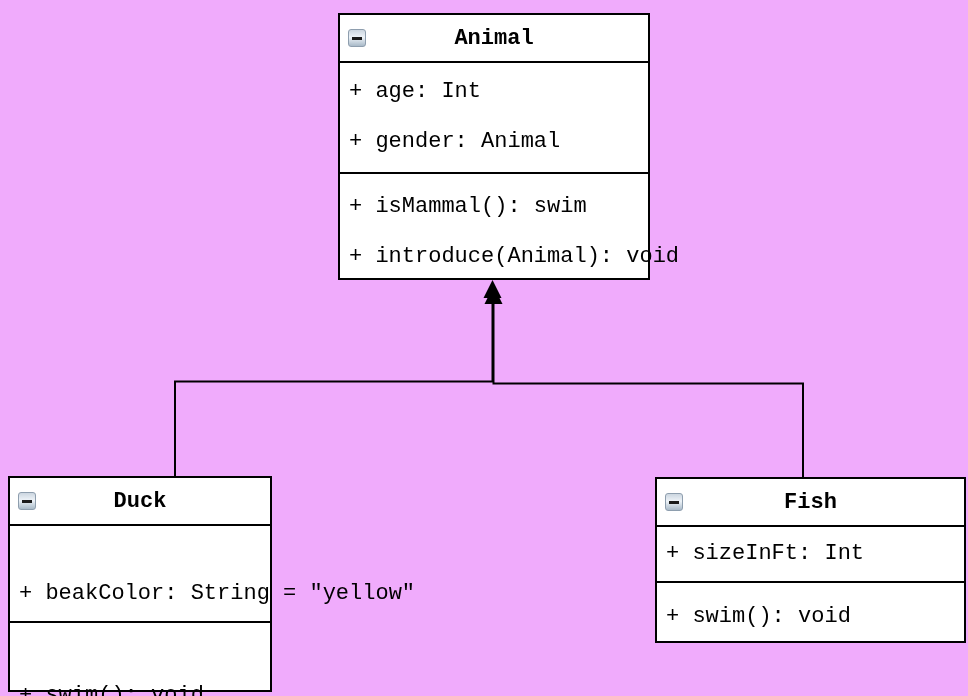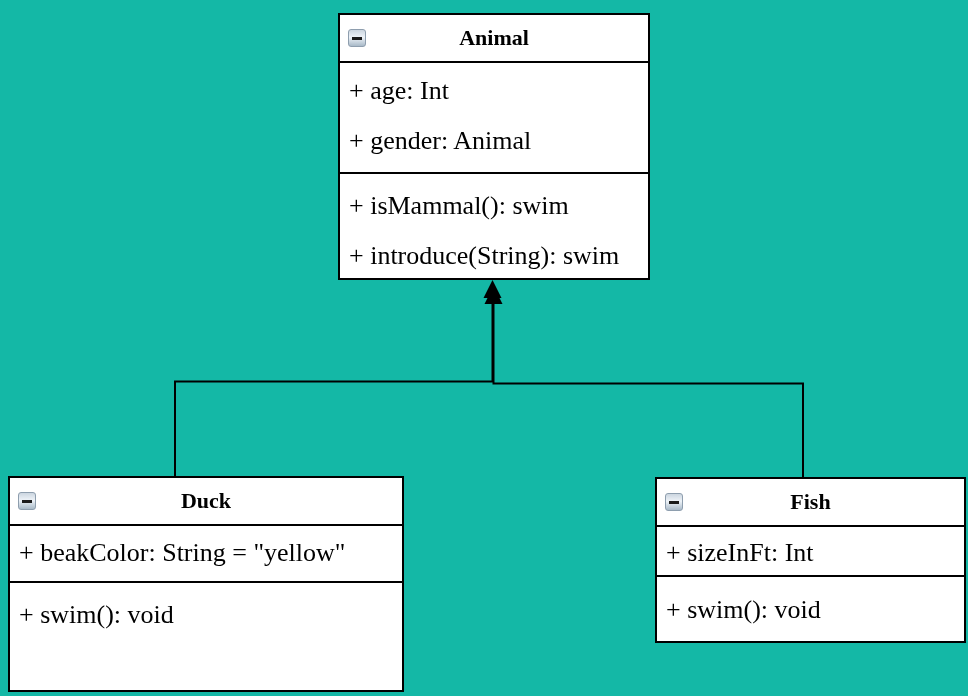--- a/index.html
+++ b/index.html
@@ -1,21 +1,21 @@
 <!DOCTYPE html>
 <html><head>
 <meta charset="utf-8">
 <style>
   html, body { margin: 0; padding: 0; background: #ffffff; }
   #canvas {
     position: relative;
     width: 968px;
     height: 696px;
-    background: #14b8a6;
-    font-family: Liberation Serif, serif;
+    background: #f0abfc;
+    font-family: Liberation Mono, monospace;
     color: #000000;
     overflow: hidden;
   }
   #connector-layer {
     position: absolute;
     left: 0; top: 0;
     width: 968px; height: 696px;
     pointer-events: none;
   }
   .uml-class {
@@ -64,33 +64,33 @@
   }
   .uml-section {
     box-sizing: border-box;
   }
   .uml-attrs { border-bottom: 2px solid #000000; flex: 0 0 auto; }
   .uml-methods { flex: 1 1 auto; }
   .attrs-animal   { height: 111px; padding-top: 3px; }
   .methods-animal { padding-top: 7px; }
   .attrs-duck     { height: 57px;  padding-top: 2px; }
   .methods-duck   { padding-top: 7px; }
-  .attrs-fish     { height: 50px;  padding-top: 1px; }
+  .attrs-fish     { height: 56px;  padding-top: 1px; }
   .methods-fish   { padding-top: 8px; }
   .uml-row {
     height: 50px;
     display: flex;
     align-items: center;
     padding-left: 9px;
-    font-size: 26px;
+    font-size: 22px;
     white-space: nowrap;
   }
   
   #class-animal { left: 338px; top: 13px;  width: 312px; height: 267px; }
-  #class-duck   { left: 8px;   top: 476px; width: 396px; height: 216px; }
+  #class-duck   { left: 8px;   top: 476px; width: 264px; height: 216px; gap: 40px; }
   #class-fish   { left: 655px; top: 477px; width: 311px; height: 166px; }
 </style>
 </head>
 <body>
 
 <div id="canvas">
 
   <svg id="connector-layer" viewBox="0 0 968 696">
     <g>
       <polyline points="175,477 175,381.5 492.5,381.5 492.5,294" fill="none" stroke="#000000" stroke-width="2"></polyline>
@@ -108,21 +108,21 @@
         <span class="minus-bar"></span>
       </span>
       <span class="uml-title">Animal</span>
     </div>
     <div class="uml-section uml-attrs attrs-animal">
       <div class="uml-row">+ age: Int</div>
       <div class="uml-row">+ gender: Animal</div>
     </div>
     <div class="uml-section uml-methods methods-animal">
       <div class="uml-row">+ isMammal(): swim</div>
-      <div class="uml-row">+ introduce(String): swim</div>
+      <div class="uml-row">+ introduce(Animal): void</div>
     </div>
   </div>
 
   <div class="uml-class" id="class-duck">
     <div class="uml-header">
       <span class="collapse-btn">
         <span class="minus-bar"></span>
       </span>
       <span class="uml-title">Duck</span>
     </div>

